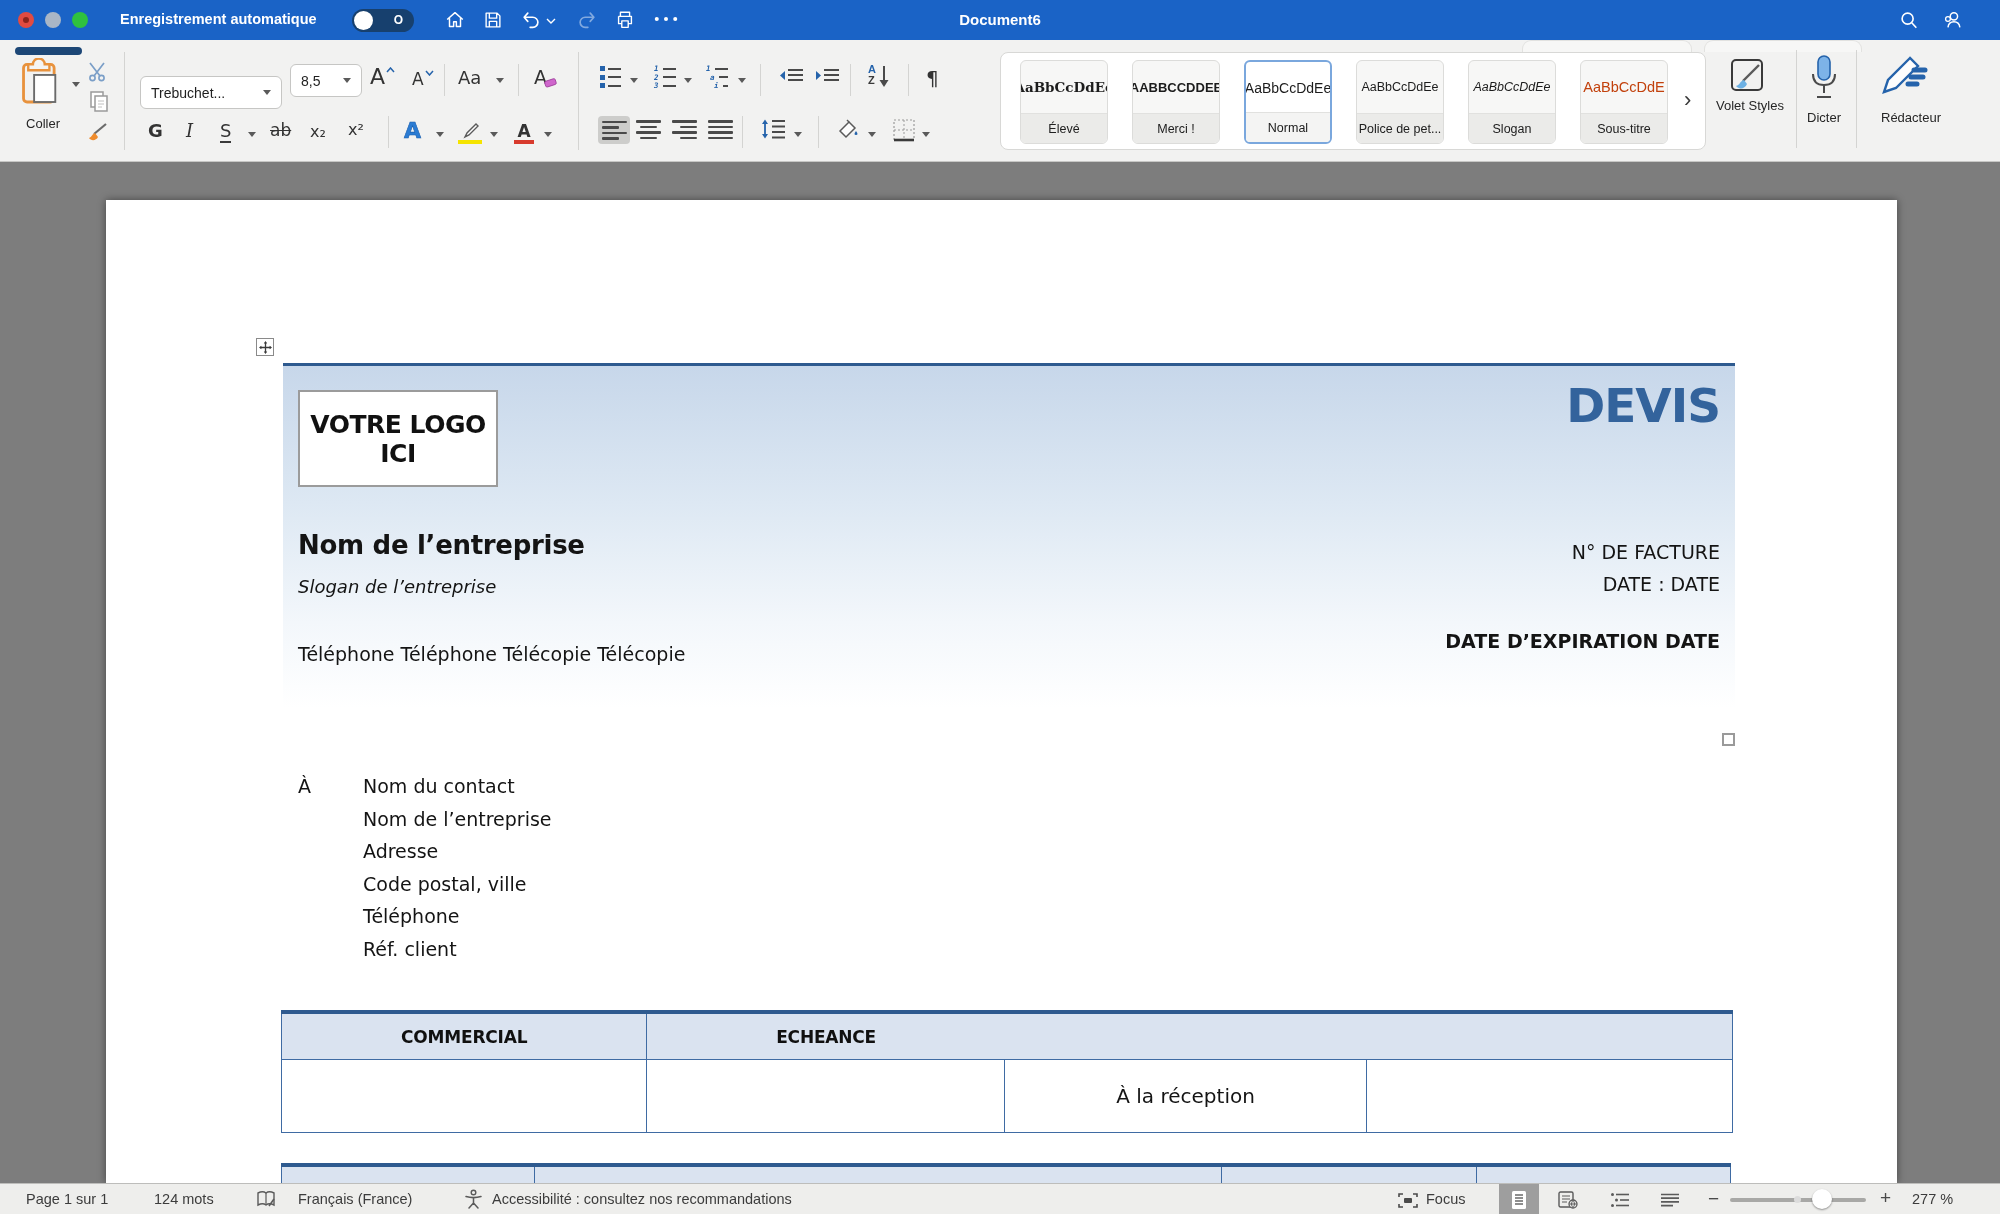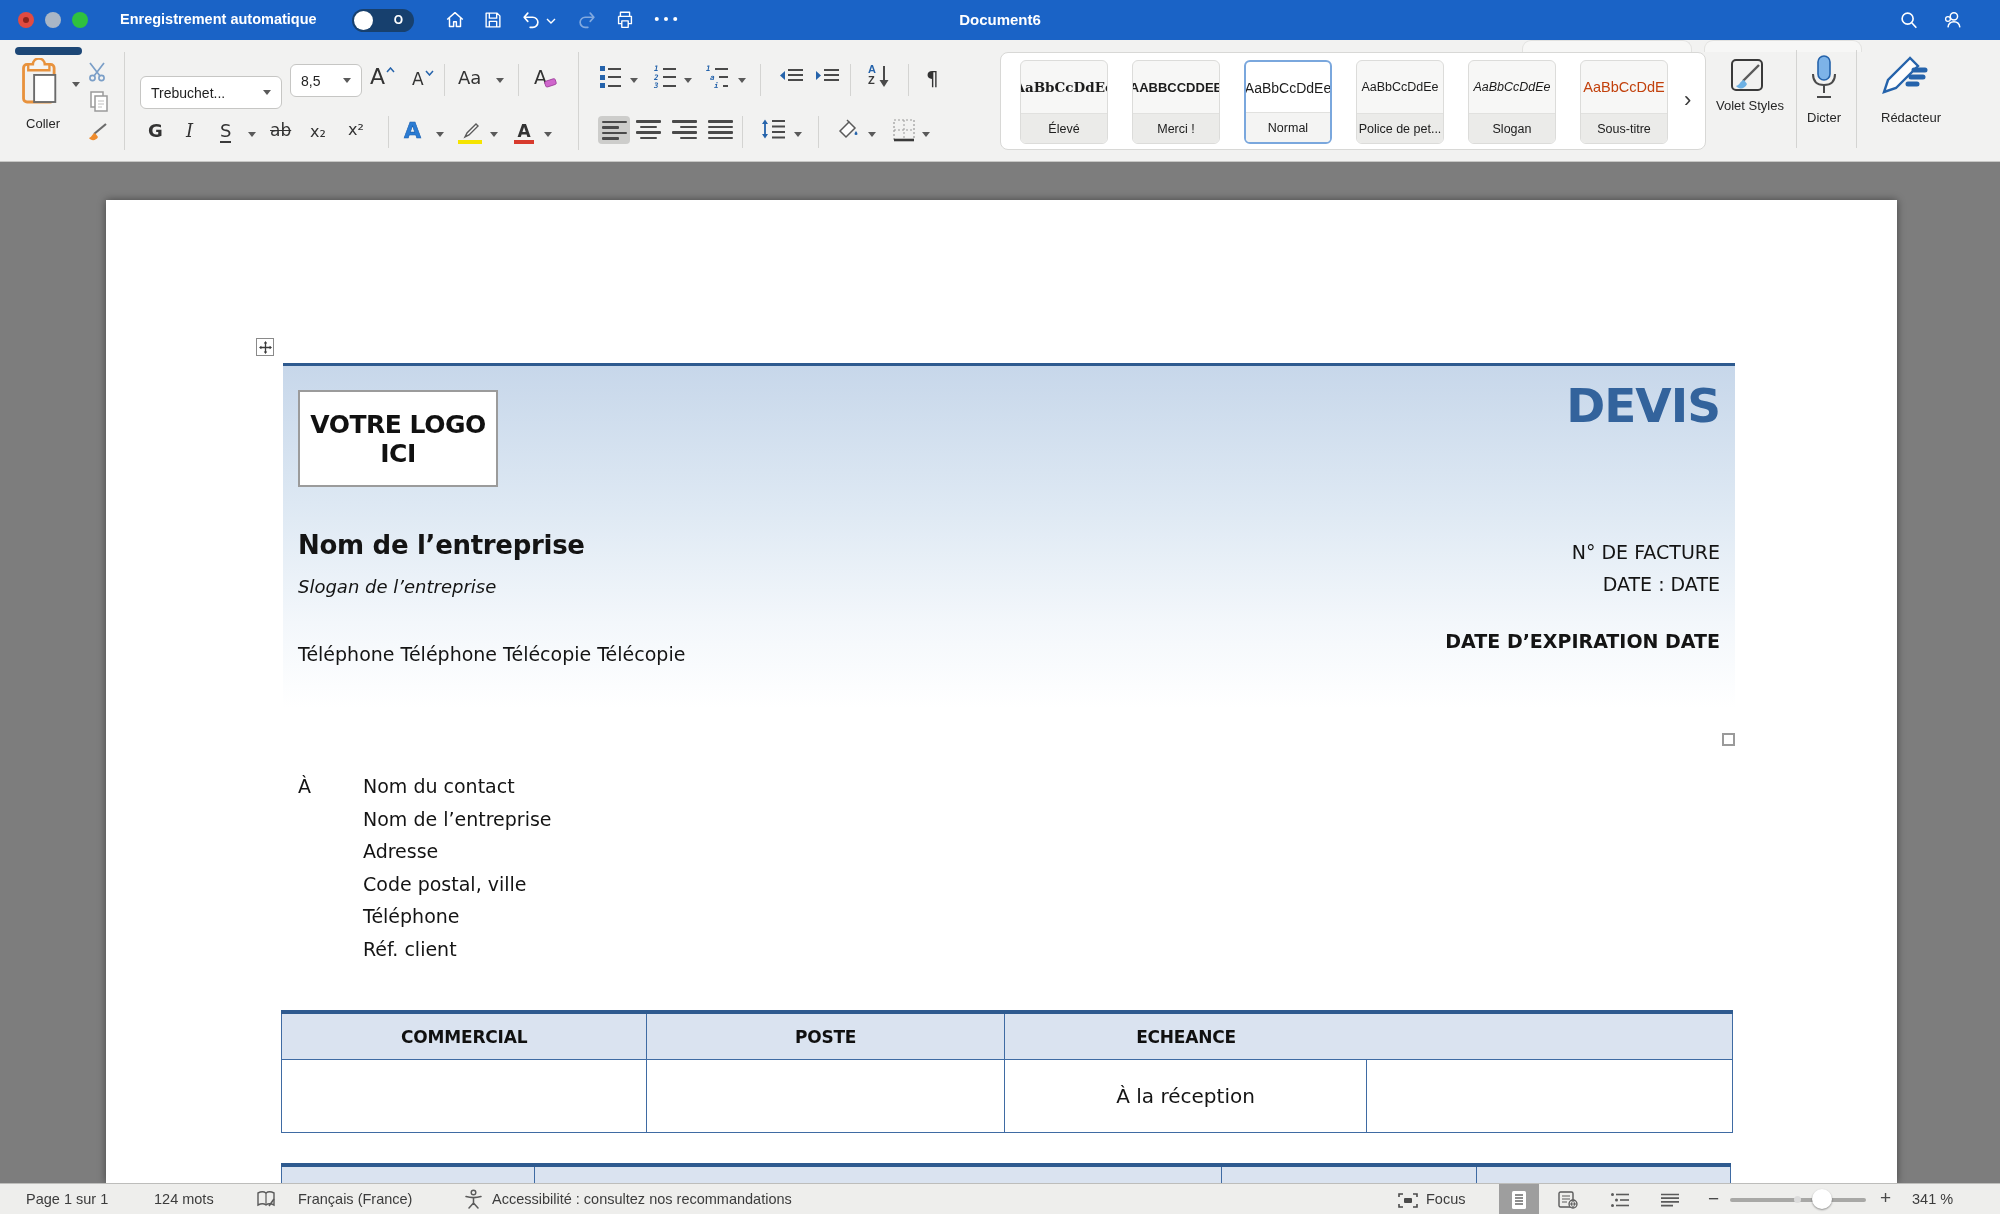--- a/index.html
+++ b/index.html
@@ -508,21 +508,20 @@
         <div>Téléphone</div>
         <div>Réf. client</div>
       </div>
     </div>
 
     <div class="rszhandle"></div>
 
     <div class="t1">
       <div class="hrow">
         <div class="cell">COMMERCIAL</div>
-        <div class="cell">POSTE</div>
         <div class="cell">ECHEANCE</div>
       </div>
       <div class="brow">
         <div class="cell"></div>
         <div class="cell"></div>
         <div class="cell">À la réception</div>
         <div class="cell"></div>
       </div>
     </div>
 
@@ -593,14 +592,14 @@
     <svg width="20" height="14" viewBox="0 0 20 14">
         <path d="M1 1.5h18M1 5.2h18M1 8.9h18M1 12.6h12" stroke="#5a5a5a" stroke-width="1.7"></path>
       </svg>
   </span>
 
   <span class="sb" style="left:1708px;top:4px;font-size:19px;color:#4a4a4a">−</span>
   <span class="ztrack"></span>
   <span class="zdot"></span>
   <span class="zknob"></span>
   <span class="sb" style="left:1880px;top:3px;font-size:19px;color:#4a4a4a">+</span>
-  <span class="sb" style="left:1912px">341 %</span>
+  <span class="sb" style="left:1912px">277 %</span>
 </div>
 
 </body></html>

